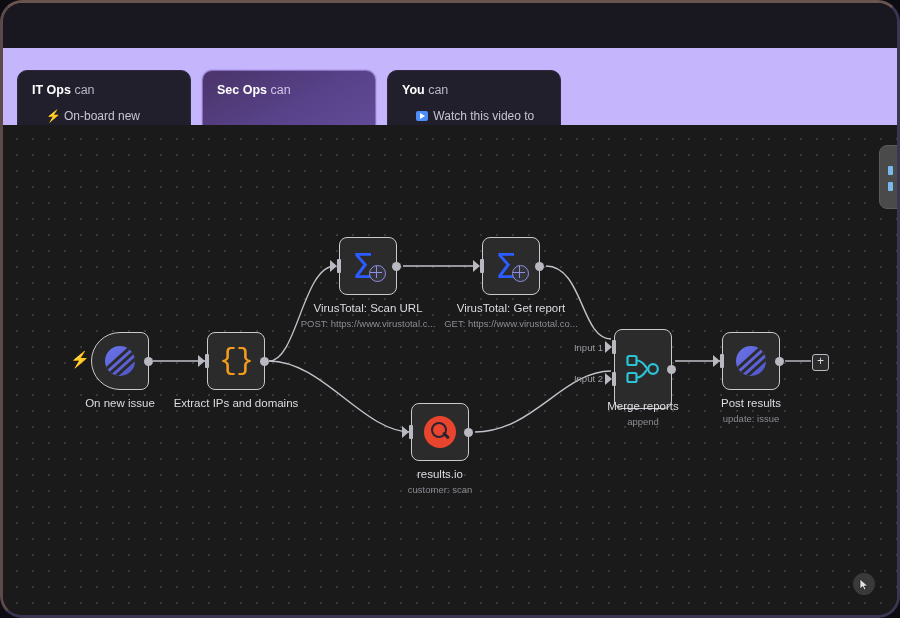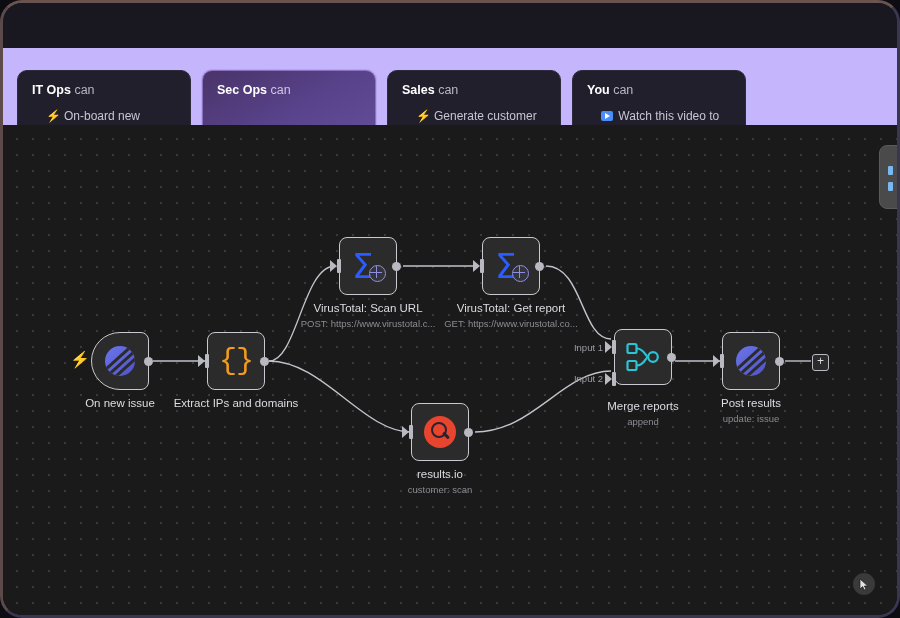--- a/index.html
+++ b/index.html
@@ -348,24 +348,20 @@
       <div class="card">
         <div class="card-title"><b>IT Ops</b> <span>can</span></div>
         <div class="card-body"><span class="bolt">⚡</span><span>On-board new employees</span></div>
       </div>
 
       <div class="card active">
         <div class="card-title"><b>Sec Ops</b> <span>can</span></div>
       </div>
 
 
-      <div class="card">
-        <div class="card-title"><b>Sales</b> <span>can</span></div>
-        <div class="card-body"><span class="bolt">⚡</span><span>Generate customer insights from reviews</span></div>
-      </div>
 
       <div class="card">
         <div class="card-title"><b>You</b> <span>can</span></div>
         <div class="card-body"><span class="vid-ico"></span> <span>Watch this video to hear our pitch</span></div>
       </div>
 
     </div>
 
     <div class="canvas">
 
@@ -434,21 +430,21 @@
         <span class="in-arrow"></span>
         <div class="ico-urlscan">
           <span class="glass"></span>
           <span class="handle"></span>
         </div>
         <div class="port"></div>
         <div class="node-label">results.io</div>
         <div class="node-sub">customer: scan</div>
       </div>
 
-      <div class="node" style="left:611px; top:207px; height:56px; top:204px;">
+      <div class="node" style="left:611px; top:207px; height:80px; top:204px;">
 
         <span class="in-bar" style="top:10px; margin-top:0;"></span>
         <span class="in-arrow" style="top:11px; margin-top:0;"></span>
         <span class="input-tag" style="top:17px;">Input 1</span>
 
         <span class="in-bar" style="top:42px; margin-top:0;"></span>
         <span class="in-arrow" style="top:43px; margin-top:0;"></span>
         <span class="input-tag" style="top:48px;">Input 2</span>
 
         <svg class="ico-merge" viewBox="0 0 34 30">

